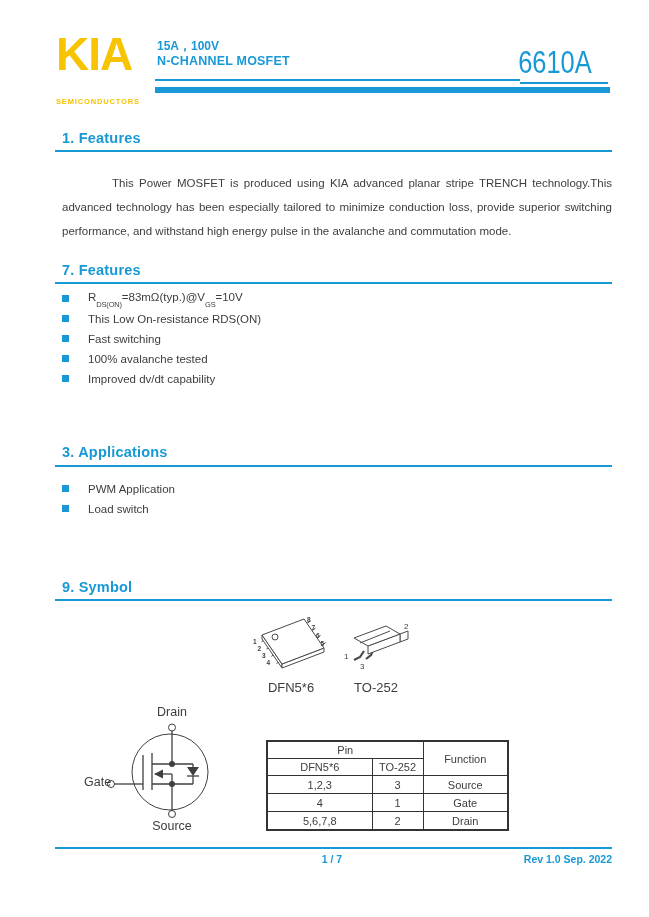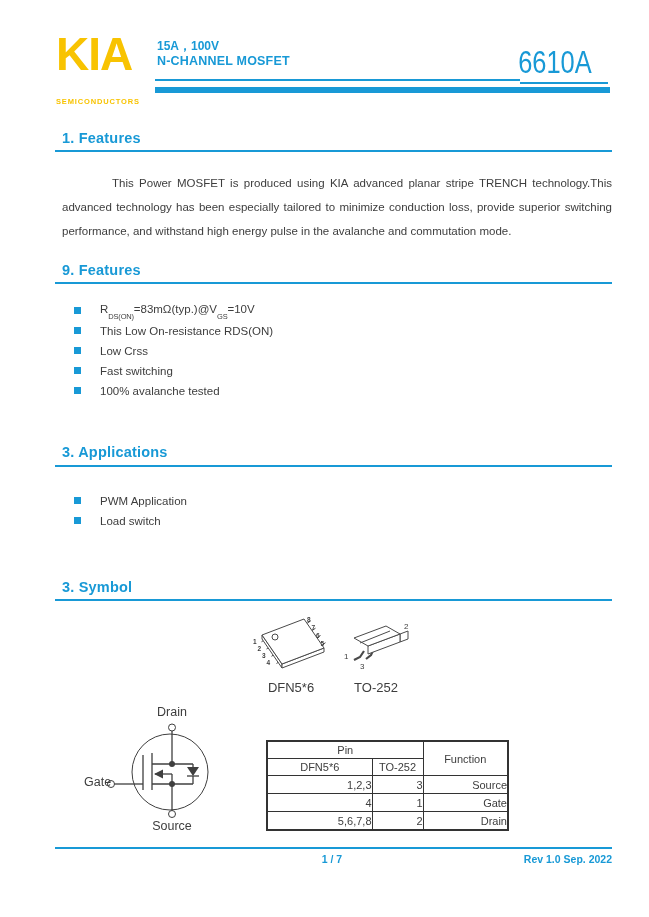--- a/index.html
+++ b/index.html
@@ -20,21 +20,21 @@
   .pn-big{position:absolute;left:440px;top:45px;width:152px;text-align:right;color:var(--accent);}
   .pn-big span{display:inline-block;font-size:31px;font-weight:400;transform:scaleX(0.82);transform-origin:right center;}
 
   
   .sec-h{position:absolute;left:62px;font-size:14.5px;font-weight:700;color:var(--accent);letter-spacing:0.2px;}
   .rule{position:absolute;left:55px;width:557px;height:1.5px;background:var(--accent);}
 
   .par{position:absolute;left:62px;top:159px;width:550px;font-size:11.5px;line-height:24px;
        text-align:justify;text-indent:50px;color:var(--ink);}
 
-  ul.blist{position:absolute;left:62px;margin:12px;padding:0;list-style:none;}
+  ul.blist{position:absolute;left:62px;margin:0;padding:0;list-style:none;}
   ul.blist li{display:flex;align-items:center;height:19.9px;}
   .blt{width:7px;height:7px;background:var(--accent);margin-right:19px;flex:0 0 auto;}
   .btx{font-size:11.5px;color:var(--ink);white-space:nowrap;}
   .btx sub{font-size:7.5px;position:relative;bottom:-2px;letter-spacing:-0.2px;}
 
   
   .pkg-label{position:absolute;top:680px;text-align:center;font-size:13px;color:var(--ink);}
   svg .ln{stroke:#4a4a4a;stroke-width:1;fill:none;}
   svg .face{stroke:#4a4a4a;stroke-width:1;fill:#fff;}
   svg .pnum{font-family:"Liberation Sans",sans-serif;font-weight:700;font-size:6.5px;fill:#3d3d3d;}
@@ -42,21 +42,21 @@
   svg .sym{stroke:#3f3f3f;stroke-width:1.3;fill:none;}
   svg .symthin{stroke:#3f3f3f;stroke-width:1;fill:none;}
   svg .fill{fill:#3f3f3f;stroke:none;}
 
   .sym-label{position:absolute;font-size:12.5px;color:var(--ink);}
 
   
   table.pins{position:absolute;left:266px;top:740px;border-collapse:collapse;border:2px solid var(--line);}
   table.pins td{border:1px solid var(--line);font-size:11px;color:var(--ink);text-align:center;padding:0;}
   table.pins tr.hr1 td{height:16px;} table.pins tr.hr2 td{height:16px;}
-  table.pins tr.dr td{height:17px;text-align:right;}
+  table.pins tr.dr td{height:17px;}
 
   
   .f-rule{position:absolute;left:55px;top:847px;width:557px;height:1.5px;background:var(--accent);}
   .f-page{position:absolute;left:282px;top:853px;width:100px;text-align:center;font-size:10.5px;font-weight:700;color:var(--accent);}
   .f-rev{position:absolute;left:460px;top:853px;width:152px;text-align:right;font-size:10.5px;font-weight:700;color:var(--accent);}
 </style>
 </head>
 <body>
 
 <div class="page">
@@ -69,59 +69,59 @@
   <div class="ptype">N-CHANNEL MOSFET</div>
   <div class="pn-big"><span>6610A</span></div>
   <div class="hline1"></div>
   <div class="hline2"></div>
   <div class="hbar"></div>
 
   <div class="sec-h" style="top:130px">1. Features</div>
   <div class="rule" style="top:150px"></div>
   <p class="par">This Power MOSFET is produced using KIA advanced planar stripe TRENCH technology.This advanced technology has been especially tailored to minimize conduction loss, provide superior switching performance, and withstand high energy pulse in the avalanche and commutation mode.</p>
 
-  <div class="sec-h" style="top:262px">9. Features</div>
+  <div class="sec-h" style="top:262px">7. Features</div>
   <div class="rule" style="top:282px"></div>
   <ul class="blist" style="top:289px">
     <li>
       <span class="blt"></span>
       <span class="btx"><span>R</span><sub>DS(ON)</sub><span>=83mΩ(typ.)@V</span><sub>GS</sub><span>=10V</span></span>
     </li>
     <li>
         <span class="blt"></span>
         <span class="btx">This Low On-resistance RDS(ON)</span>
       </li>
     <li>
         <span class="blt"></span>
-        <span class="btx">Low Crss</span>
-      </li>
-    <li>
-        <span class="blt"></span>
         <span class="btx">Fast switching</span>
       </li>
     <li>
         <span class="blt"></span>
         <span class="btx">100% avalanche tested</span>
+      </li>
+    <li>
+        <span class="blt"></span>
+        <span class="btx">Improved dv/dt capability</span>
       </li>
   </ul>
 
   <div class="sec-h" style="top:444px">3. Applications</div>
   <div class="rule" style="top:465px"></div>
   <ul class="blist" style="top:479px">
     <li>
         <span class="blt"></span>
         <span class="btx">PWM Application</span>
       </li>
     <li>
         <span class="blt"></span>
         <span class="btx">Load switch</span>
       </li>
   </ul>
 
-  <div class="sec-h" style="top:579px">3. Symbol</div>
+  <div class="sec-h" style="top:579px">9. Symbol</div>
   <div class="rule" style="top:599px"></div>
 
   <svg class="abs" style="left:248px;top:612px" width="86" height="66" viewBox="0 0 86 66">
 
     <line class="ln" x1="59" y1="11.4" x2="62.5" y2="9"></line>
     <line class="ln" x1="64" y1="18.6" x2="67.5" y2="16.2"></line>
     <line class="ln" x1="69" y1="25.9" x2="72.5" y2="23.5"></line>
     <line class="ln" x1="74" y1="33.1" x2="77.5" y2="30.7"></line>
 
     <line class="ln" x1="17" y1="27.4" x2="13.5" y2="29.8"></line>

